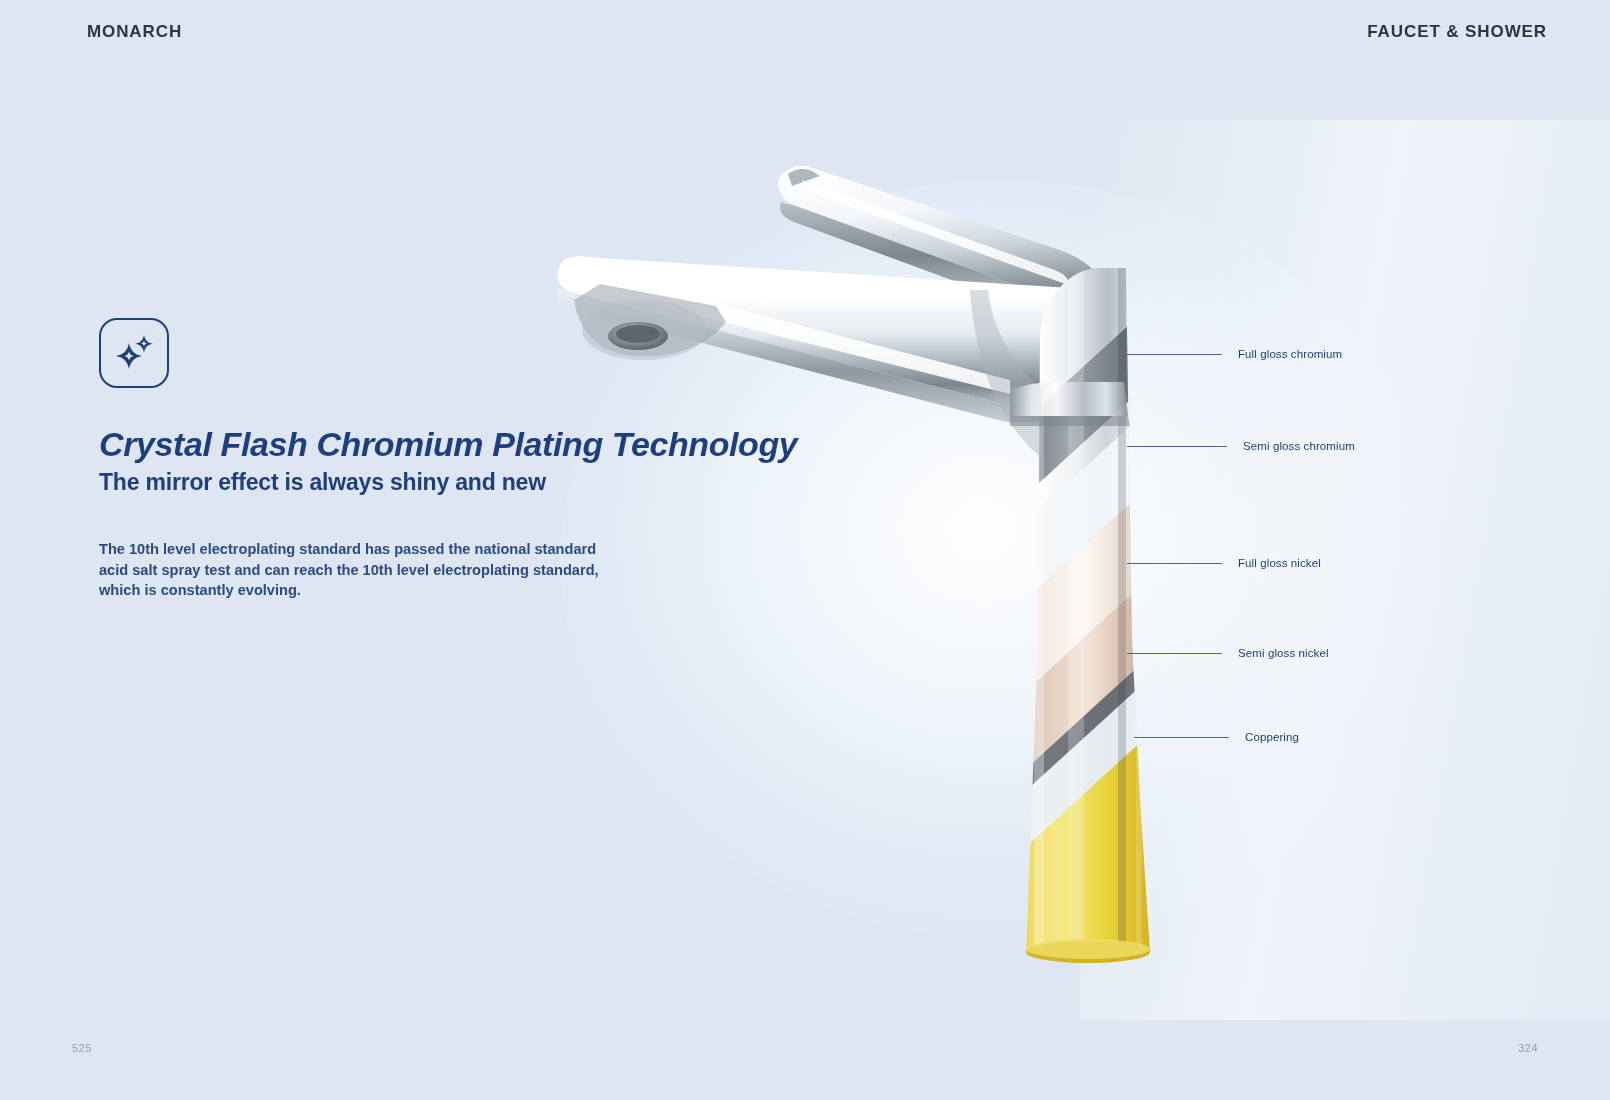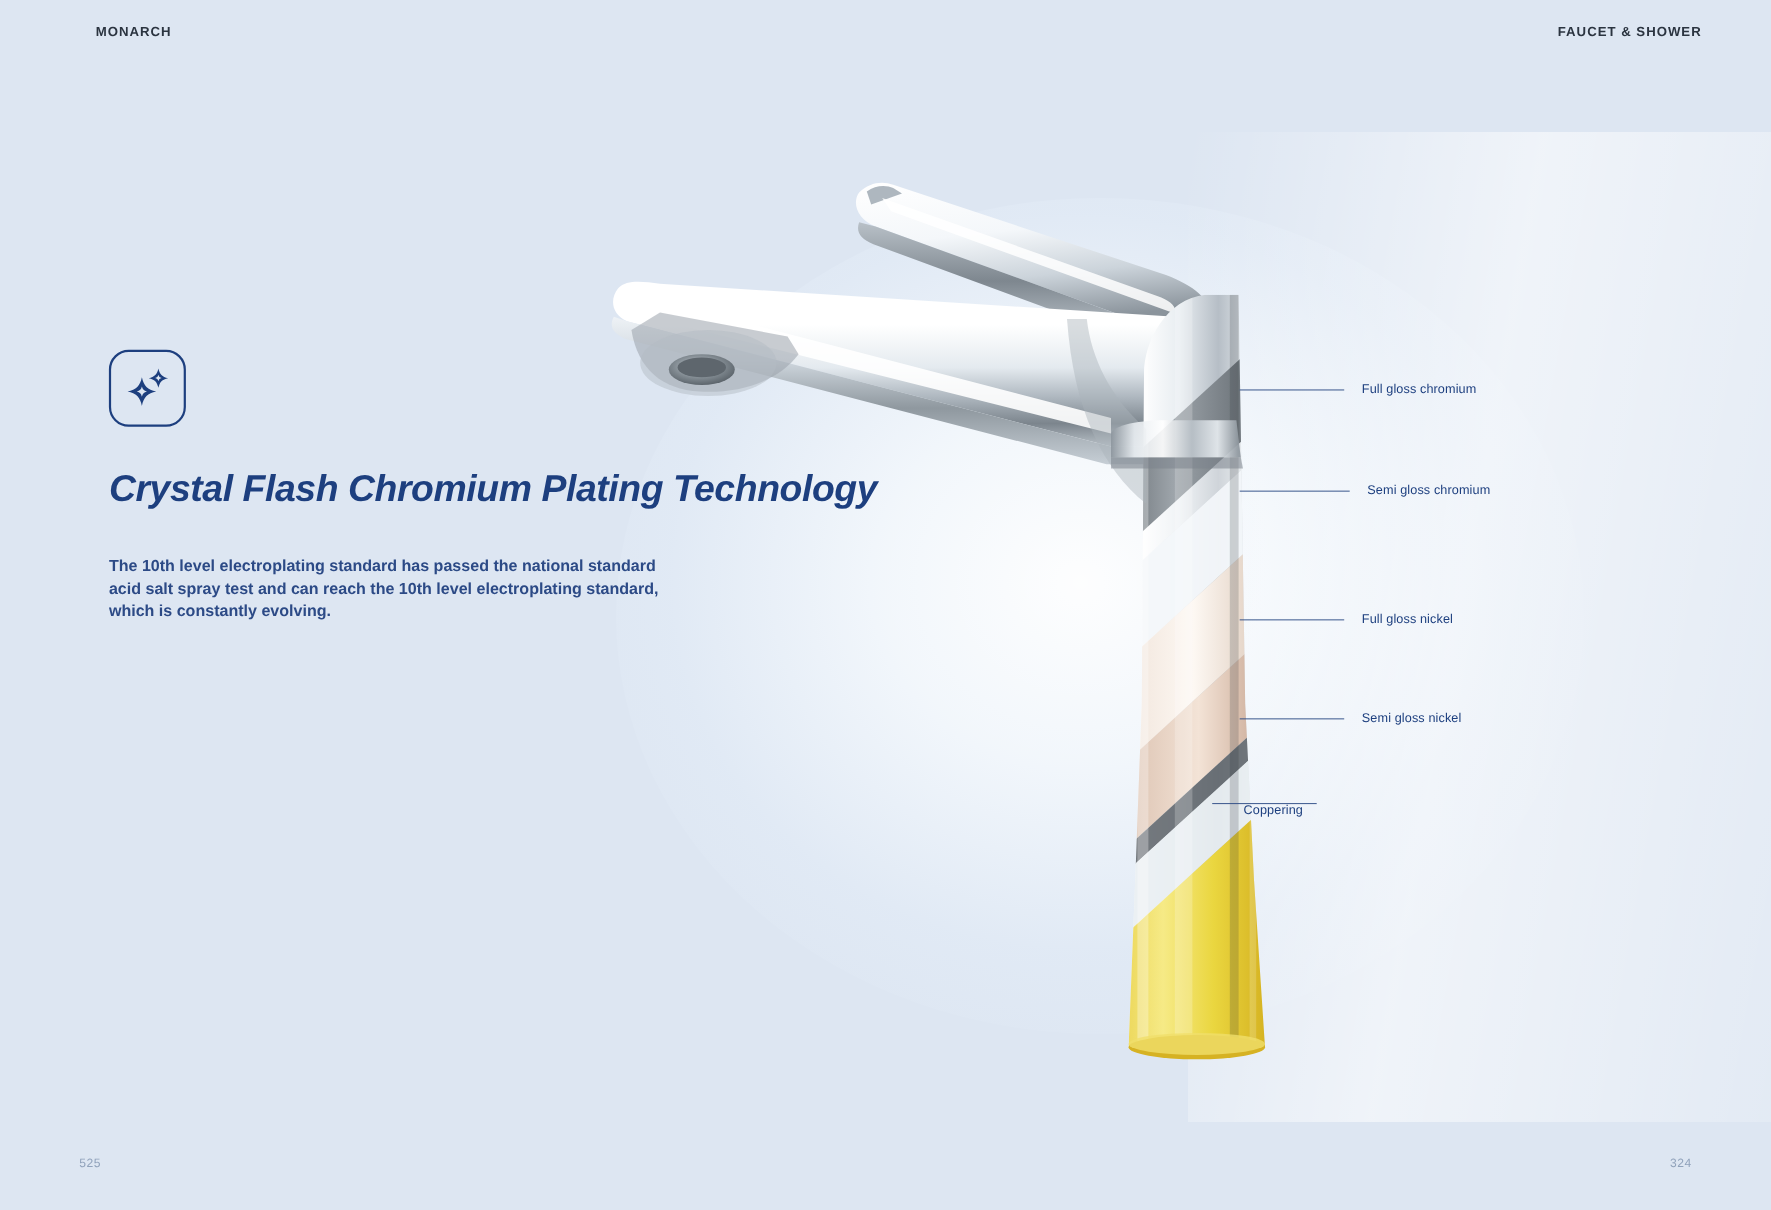--- a/index.html
+++ b/index.html
@@ -49,33 +49,33 @@
     width: 560px;
     height: 900px;
     background: linear-gradient(100deg, rgba(255,255,255,0.0) 0%, rgba(255,255,255,0.55) 45%, rgba(255,255,255,0.15) 100%);
     pointer-events: none;
   }
 
   
   .runhead {
     position: absolute;
     top: 22px;
-    font-size: 12px;
+    font-size: 17px;
     font-weight: bold;
     letter-spacing: 0.9px;
     color: #2b3440;
     padding-left: 24px;
   }
   .runhead-left  { left: 63px; }
   .runhead-right { right: 63px; }
 
   
   .folio {
     position: absolute;
-    bottom: 36px;
+    bottom: 46px;
     font-size: 11px;
     letter-spacing: 0.5px;
     color: #90a2bb;
   }
   .folio-left  { left: 72px; }
   .folio-right { right: 72px; }
 
   
   .content {
     position: absolute;
@@ -152,21 +152,21 @@
     color: #1d3f7f;
     white-space: nowrap;
     margin-left: 16px;
     letter-spacing: 0.1px;
   }
 
   .c0 { left: 1127px; top: 347px; }
   .c1 { left: 1127px; top: 439px; }
   .c2 { left: 1127px; top: 556px; }
   .c3 { left: 1127px; top: 646px; }
-  .c4 { left: 1102px; top: 730px; flex-direction: column; }
+  .c4 { left: 1134px; top: 730px; }
 
   .c0 .leader { width: 95px; }
   .c1 .leader { width: 100px; }
   .c2 .leader { width: 95px; }
   .c3 .leader { width: 95px; }
   .c4 .leader { width: 95px; }
 </style>
 </head>
 <body>
 
@@ -430,20 +430,21 @@
                  C 26.5 9.7, 28.9 7.3, 30 2 Z" fill="#1d3f7f"></path>
         <path d="M 30 7.6
                  C 30.5 9.4, 31.2 10.1, 33 10.6
                  C 31.2 11.1, 30.5 11.8, 30 13.6
                  C 29.5 11.8, 28.8 11.1, 27 10.6
                  C 28.8 10.1, 29.5 9.4, 30 7.6 Z" fill="#dde6f2"></path>
       </svg>
     </div>
 
     <h1 class="title">Crystal Flash Chromium Plating Technology</h1>
+    <h2 class="subtitle">The mirror effect is always shiny and new</h2>
 
     <div class="body-copy">
       <p class="para">The 10th level electroplating standard has passed the national standard acid salt spray test and can reach the 10th level electroplating standard, which is constantly evolving.</p>
     </div>
   </div>
 
   <div class="folio folio-left">525</div>
 
   <div class="folio folio-right">324</div>
 

